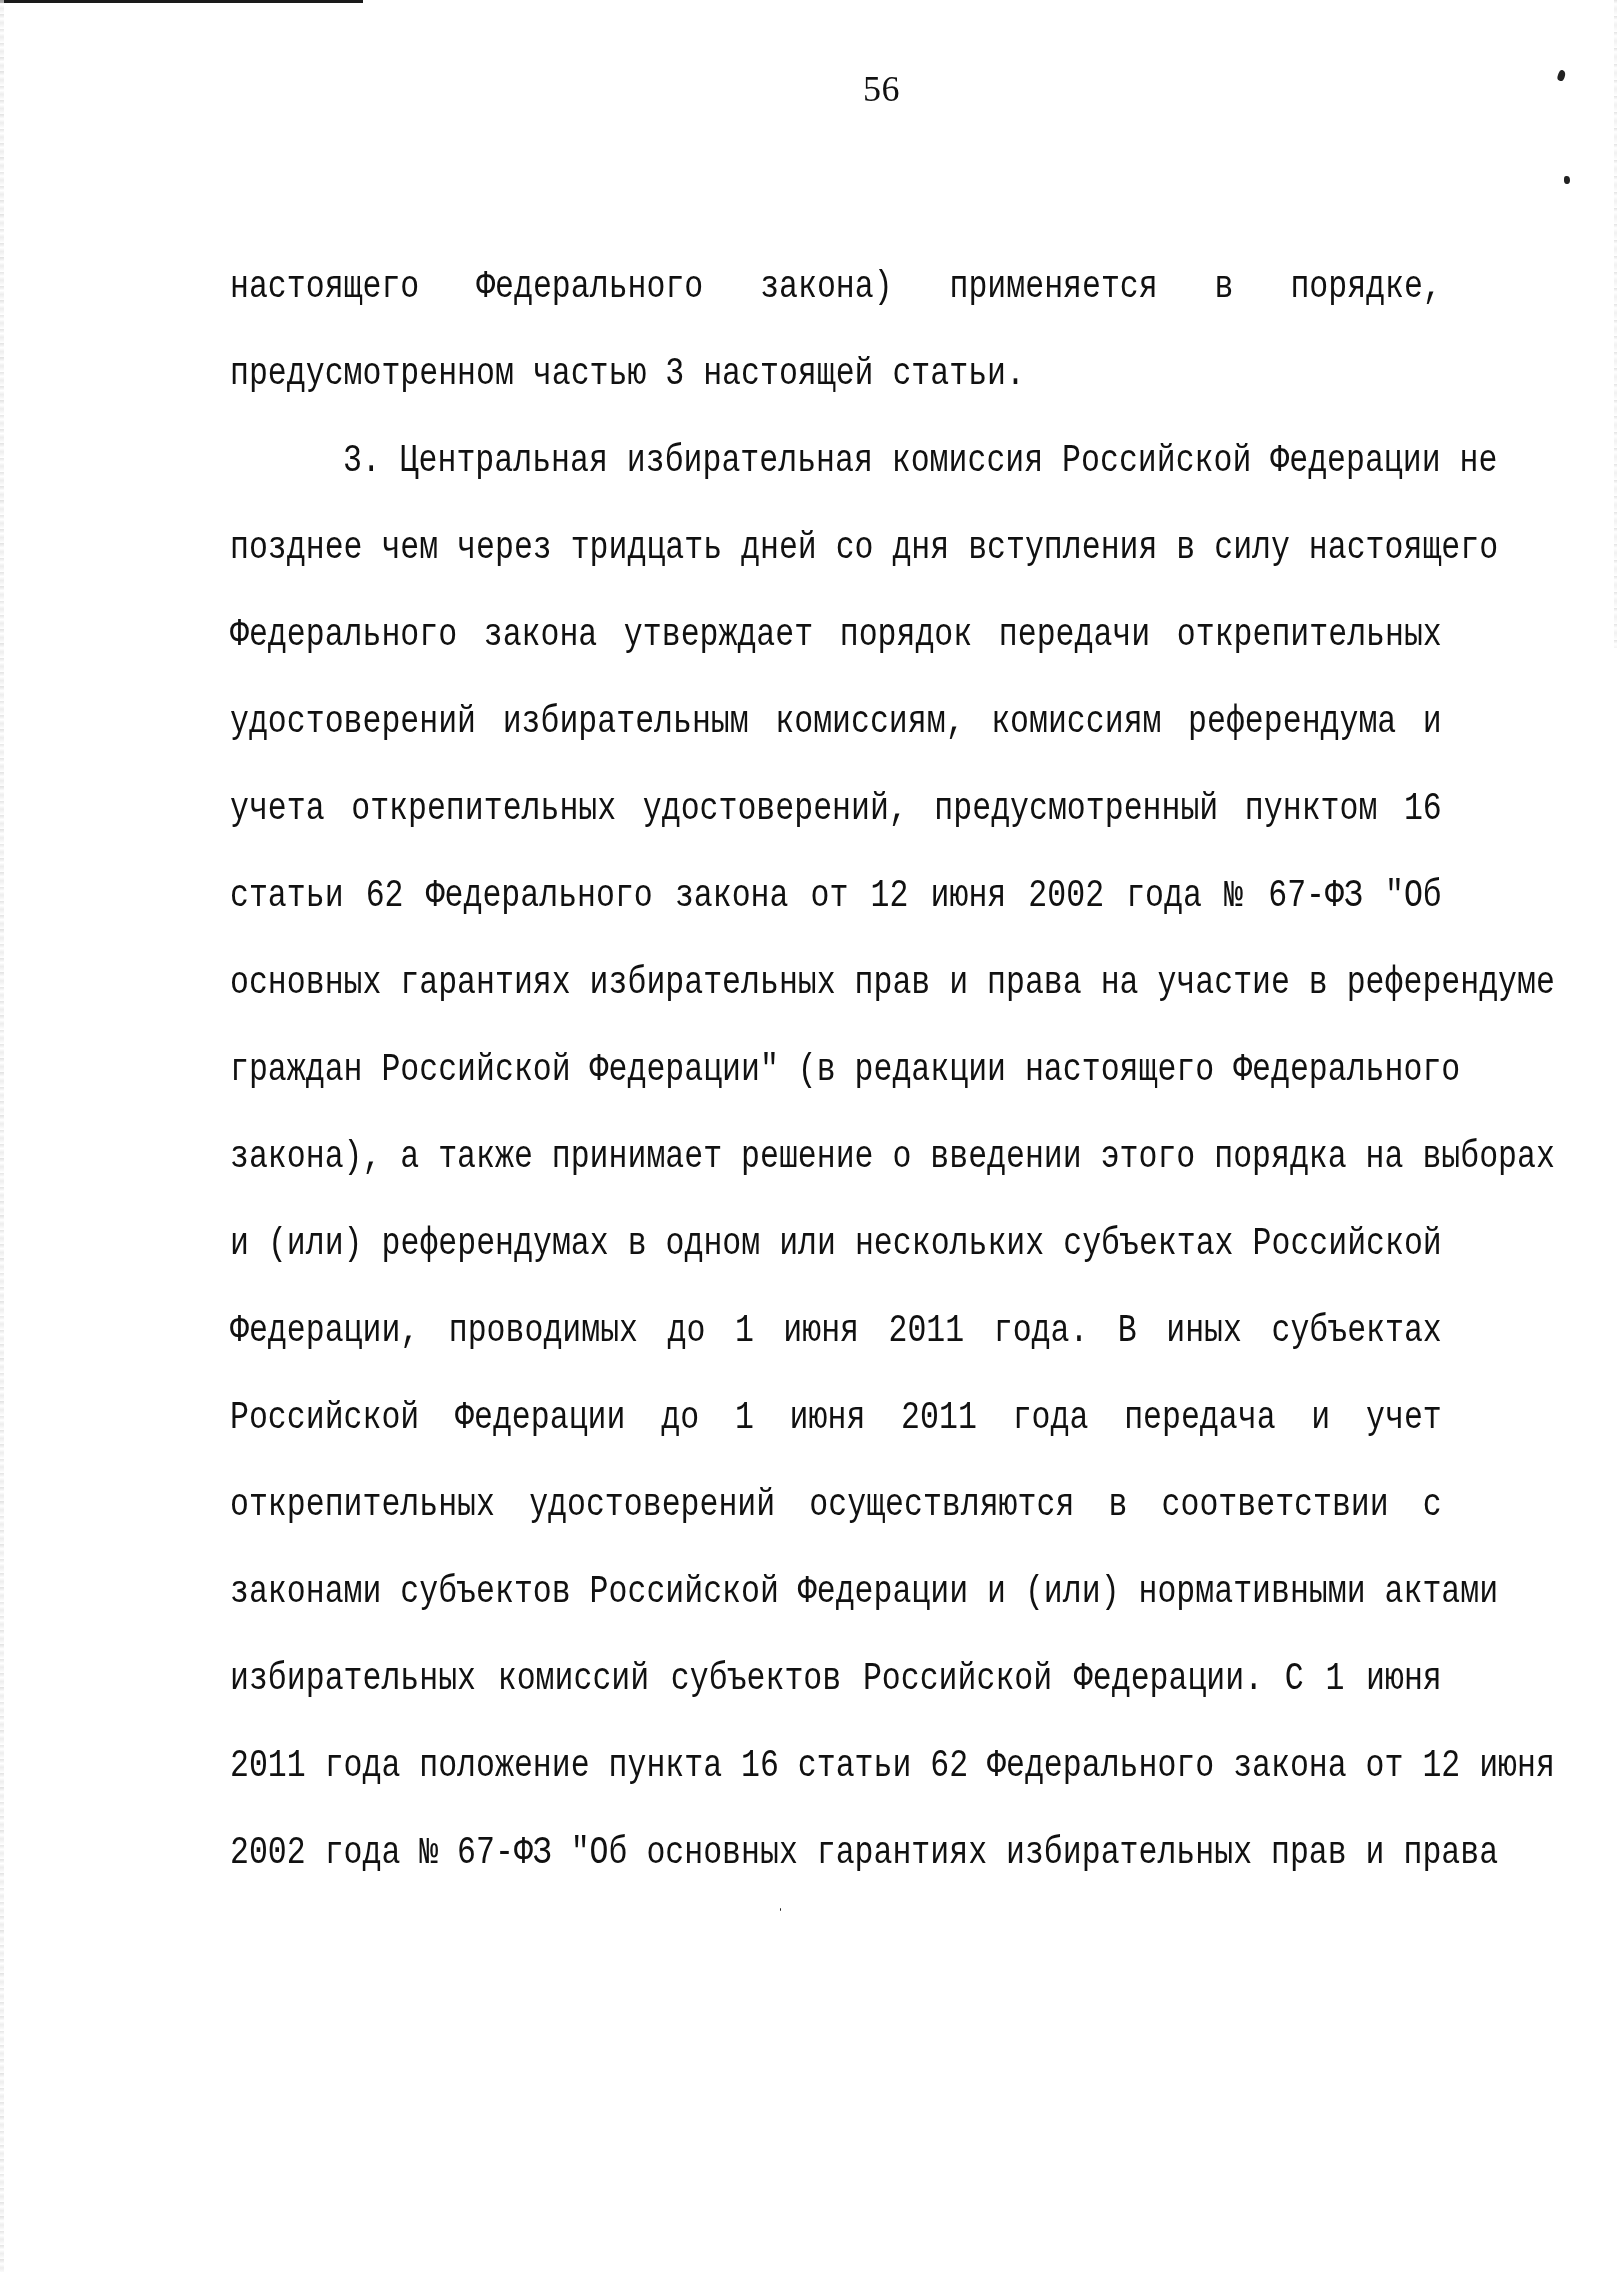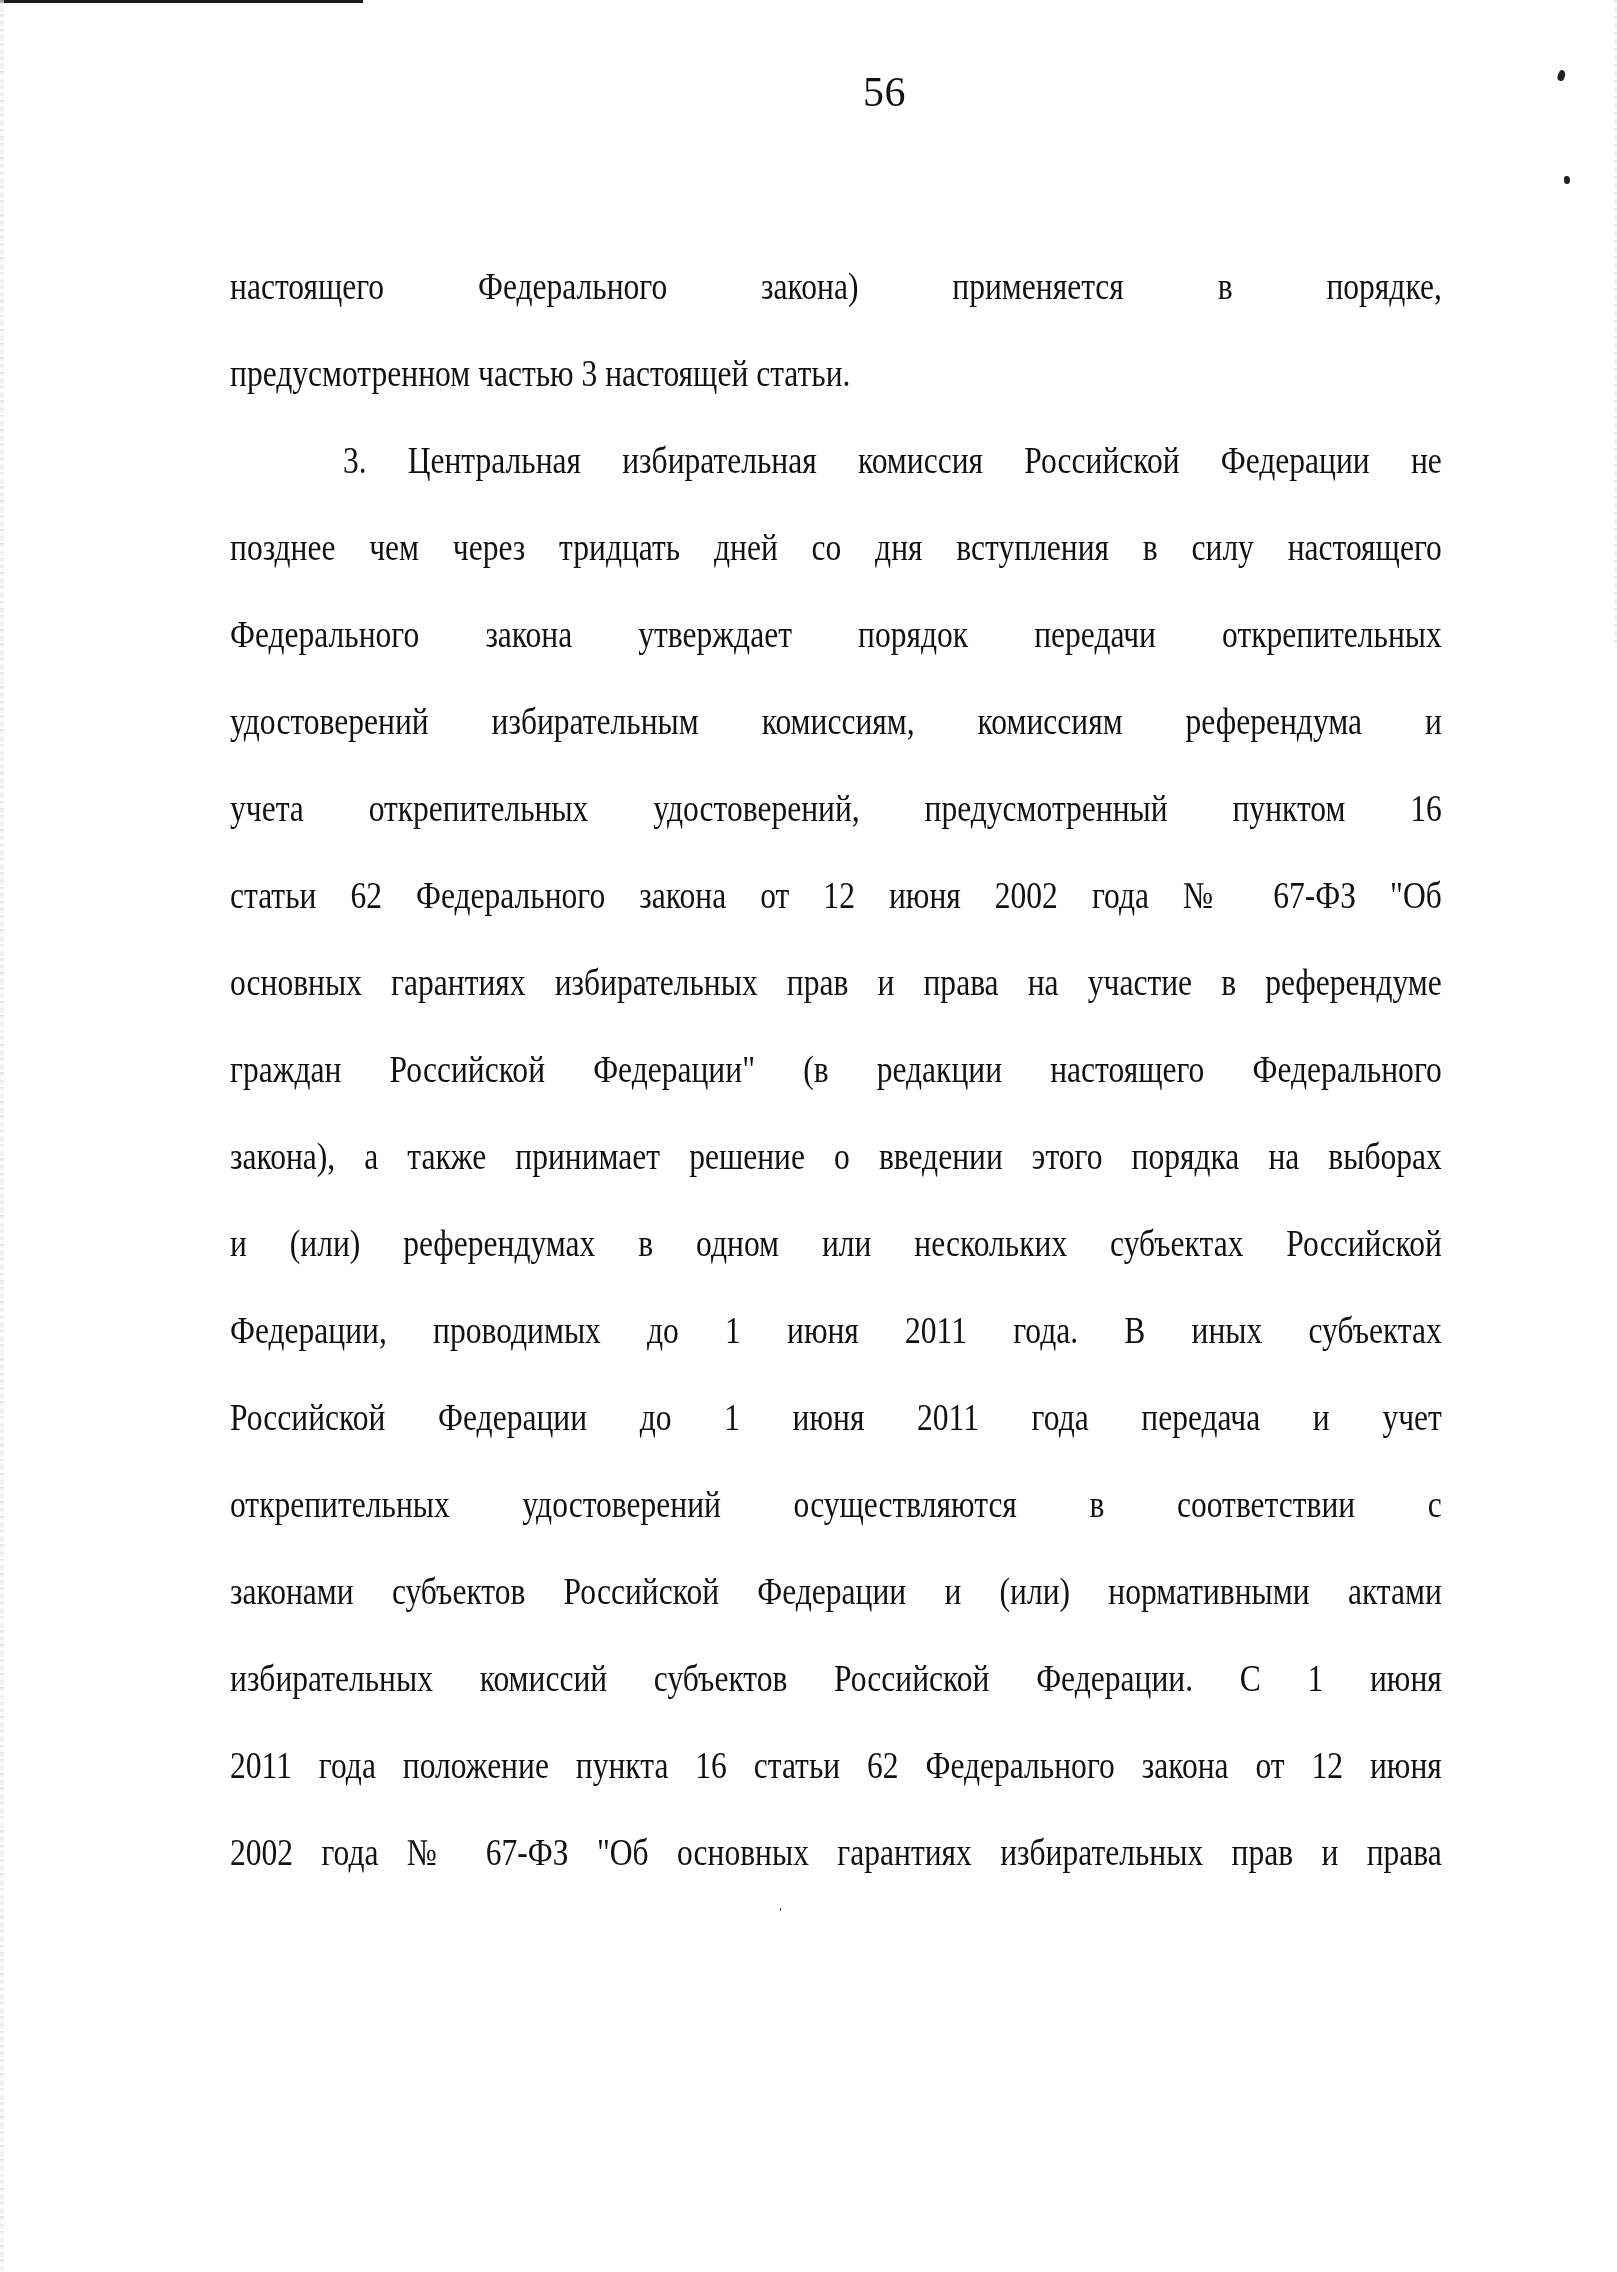--- a/index.html
+++ b/index.html
@@ -47,30 +47,31 @@
       border-radius: 40% 60% 50% 50%;
     }
     .speck-1 { left: 1558px; top: 70px; width: 6.5px; height: 11px; transform: rotate(20deg); }
     .speck-2 { left: 1564px; top: 176px; width: 5.8px; height: 7.8px; }
     .speck-3 { left: 780px; top: 1908px; width: 1.3px; height: 3.2px; }
 
     .page-number {
       position: absolute;
       left: 863px;
       top: 71px;
-      font-size: 42px;
+      font-size: 36px;
       line-height: 1;
       letter-spacing: 0.6px;
     }
 
     .text-block {
       position: absolute;
       left: 230px;
       width: 1212px;
       top: 243px;
+      font-family: Liberation Mono, monospace;
     }
     .line {
       font-size: 38px;
       line-height: 87px;
       height: 87px;
       white-space: nowrap;
       text-align: justify;
       text-align-last: justify;
       transform: scaleX(0.83);
       transform-origin: left center;

